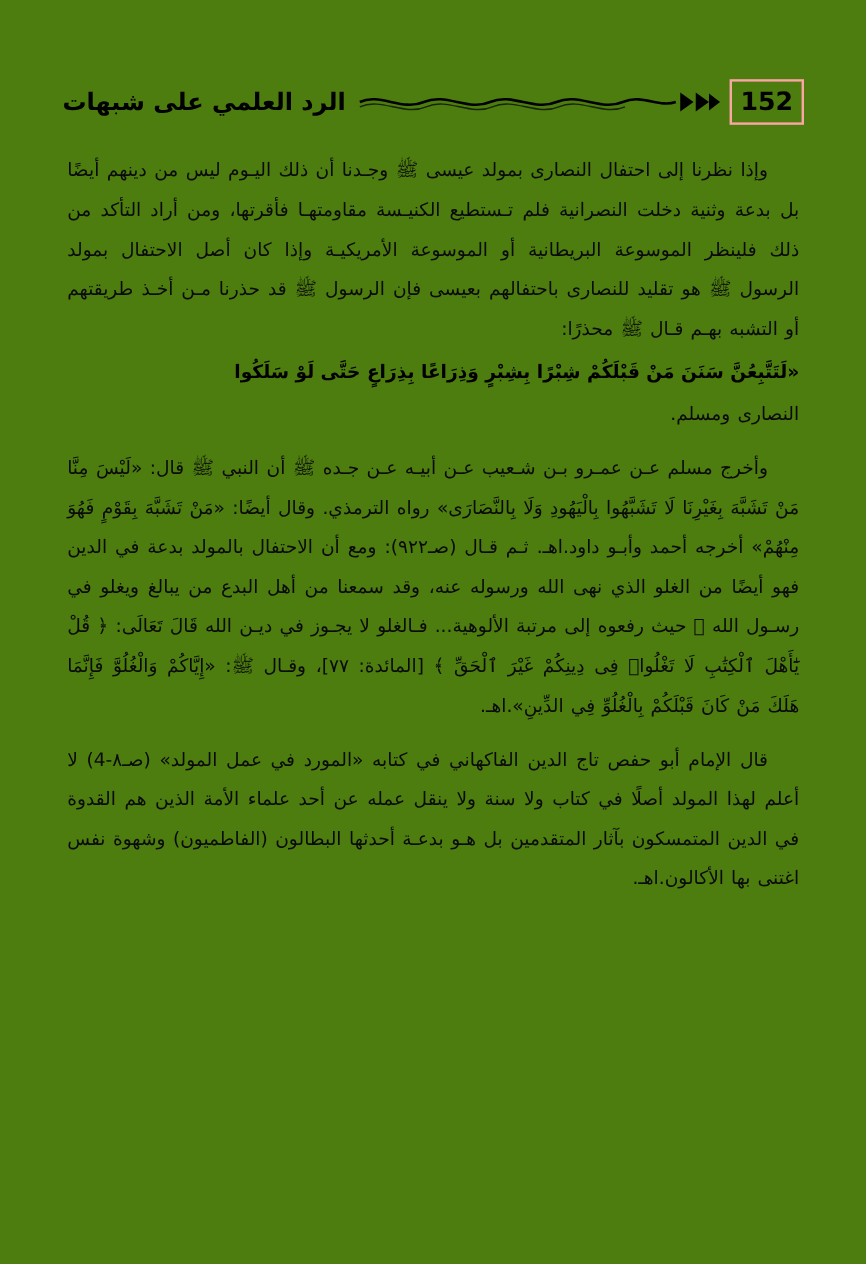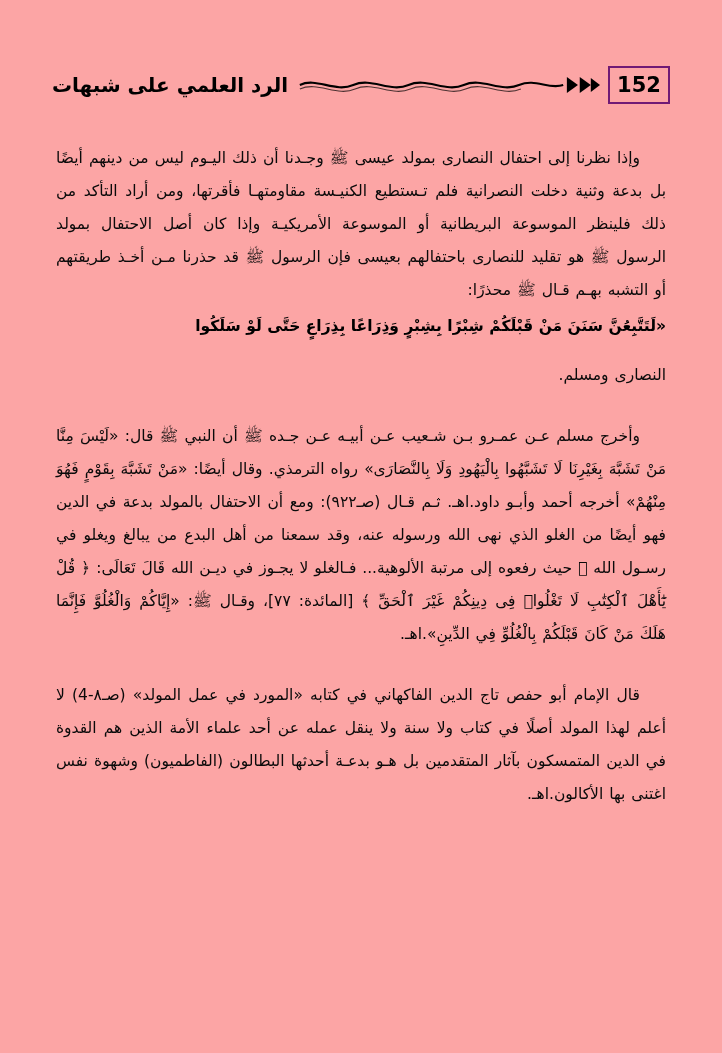--- a/index.html
+++ b/index.html
@@ -7,21 +7,21 @@
     padding: 0;
     background: #ffffff;
   }
   body {
     font-family: "DejaVu Sans", sans-serif;
   }
   .page {
     position: relative;
     width: 722px;
     height: 1053px;
-    background: #fca5a5;
+    background: #4d7c0f;
     overflow: hidden;
     margin: 0 auto;
   }
   
   .header {
     position: absolute;
     top: 62px;
     left: 52px;
     right: 52px;
     height: 46px;
@@ -41,21 +41,21 @@
   }
   .header-orn {
     flex: 1;
     height: 22px;
     margin: 0 6px 0 10px;
     position: relative;
     overflow: hidden;
   }
   .header-orn svg { display: block; }
   .page-number-box {
-    border: 2px solid #701a75;
+    border: 2px solid #fca5a5;
     min-width: 46px;
     height: 34px;
     display: flex;
     align-items: center;
     justify-content: center;
     font-family: "DejaVu Sans", sans-serif;
     font-size: 21px;
     font-weight: bold;
     color: #000;
     margin-right: 0;
@@ -65,38 +65,38 @@
   .body {
     position: absolute;
     top: 126px;
     left: 56px;
     right: 56px;
     direction: rtl;
     text-align: justify;
     text-align-last: right;
   }
   p.para {
-    margin: 16px 0 2px 0;
+    margin: 0 0 2px 0;
     font-family: "DejaVu Sans", sans-serif;
     font-size: 15.5px;
     line-height: 33px;
     color: #0a0a0a;
     text-align: justify;
     text-justify: inter-word;
     word-spacing: 1px;
   }
   p.para.indent { text-indent: 26px; }
   .hadith {
     display: block;
     font-family: "DejaVu Sans", sans-serif;
     font-weight: bold;
     font-size: 15.5px;
     line-height: 34px;
     text-align: center;
-    margin: 2px 0 12px 0;
+    margin: 2px 0 2px 0;
   }
   .hadith-line {
     display: block;
   }
   .small {
     font-size: 13.5px;
   }
   .gap { height: 10px; }
 </style>
 </head>

